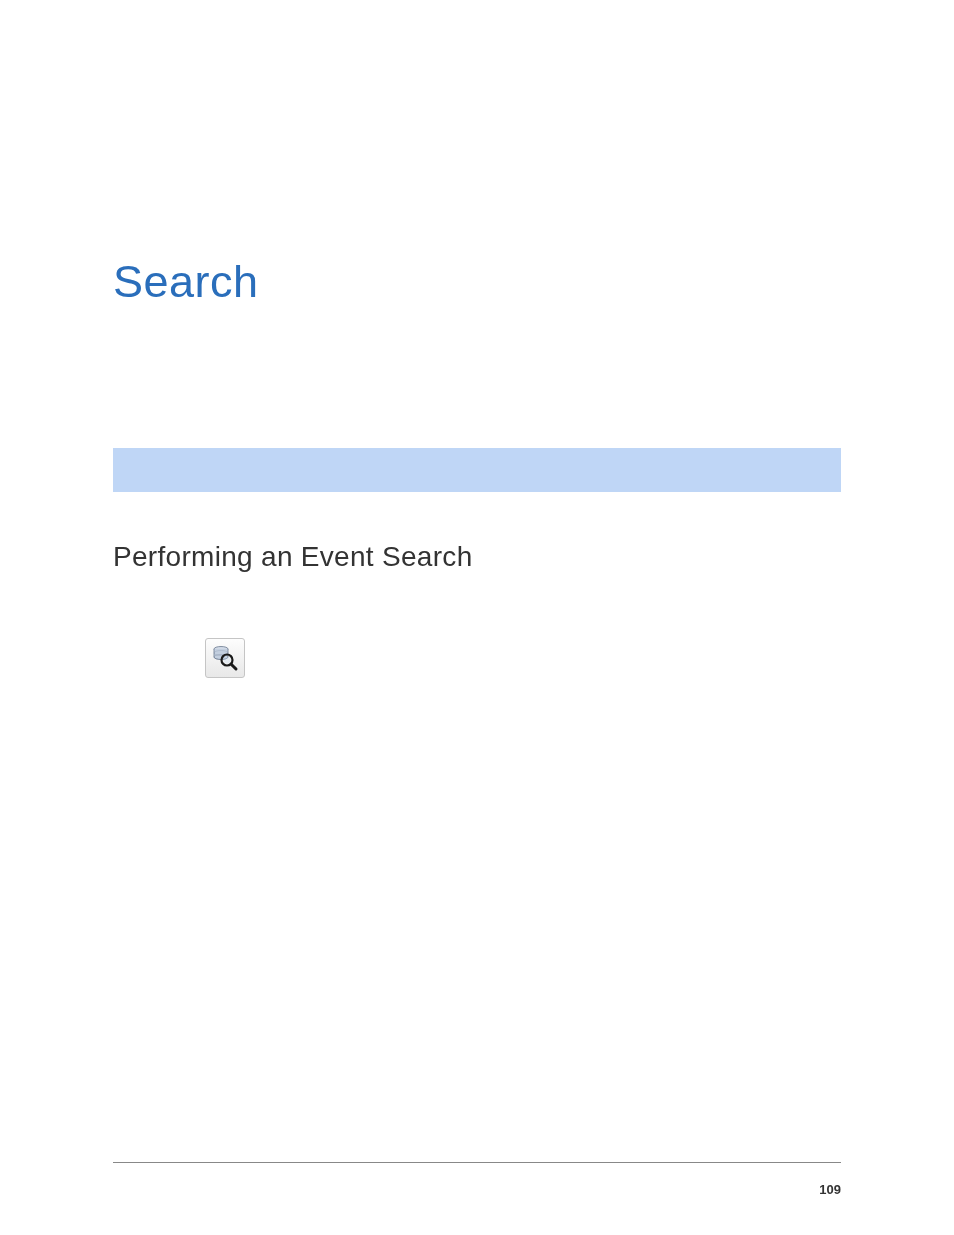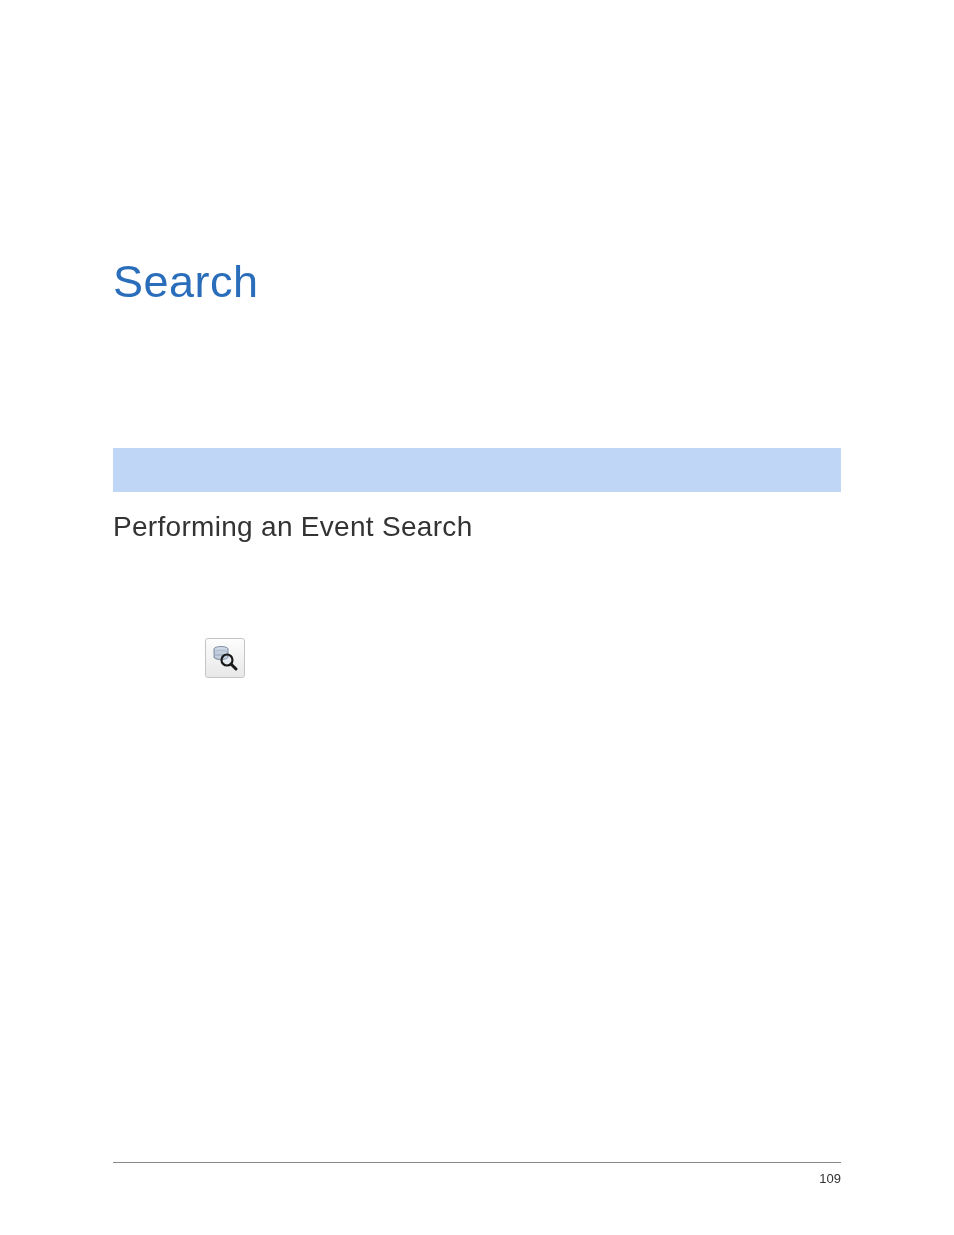--- a/index.html
+++ b/index.html
@@ -32,21 +32,21 @@
   .divider-bar {
     position: absolute;
     top: 448px;
     left: 113px;
     width: 728px;
     height: 44px;
     background: #bfd6f6;
   }
   .section-heading {
     position: absolute;
-    top: 511px;
+    top: 541px;
     left: 113px;
     font-size: 28px;
     font-weight: 300;
     color: #333333;
     letter-spacing: 0.3px;
   }
   .icon-container {
     position: absolute;
     top: 638px;
     left: 205px;
@@ -66,24 +66,24 @@
   .footer-rule {
     position: absolute;
     bottom: 72px;
     left: 113px;
     width: 728px;
     height: 1px;
     background: #888888;
   }
   .page-number {
     position: absolute;
-    bottom: 49px;
+    bottom: 38px;
     right: 113px;
     font-size: 13px;
-    font-weight: normal;
+    font-weight: bold;
     color: #333333;
     margin-top: 44px;
   }
 </style>
 </head>
 <body>
 
 <div class="page-container">
 
   <h1 class="chapter-title">Search</h1>

